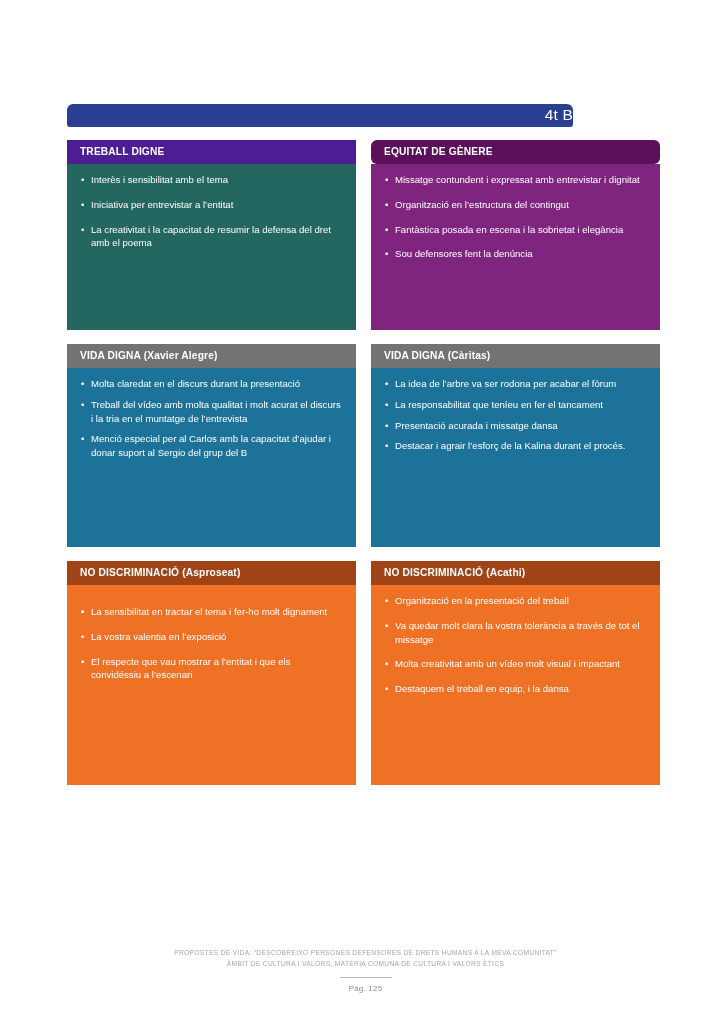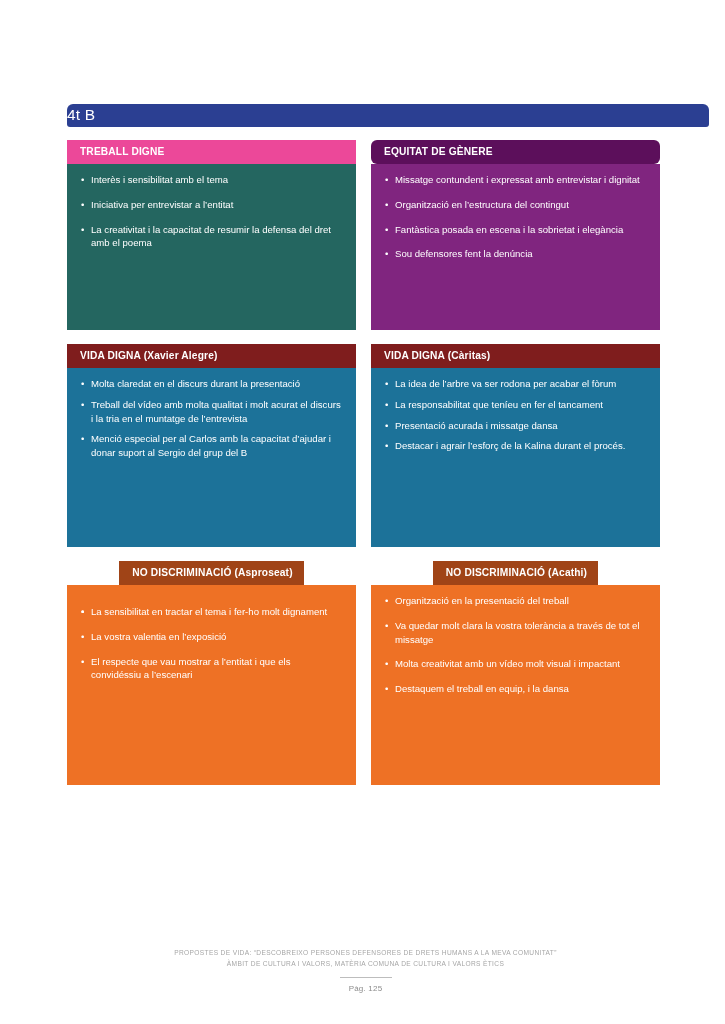--- a/index.html
+++ b/index.html
@@ -19,27 +19,27 @@
     position: absolute;
     inset: 0;
     background: #ffffff;
   }
 
   
   .title-banner {
     position: absolute;
     left: 67px;
     top: 104px;
-    width: 642px;
+    width: 506px;
     height: 23px;
     background: #2B3F92;
     border-radius: 6px 6px 3px 3px;
     display: flex;
     align-items: center;
-    justify-content: flex-start;
+    justify-content: flex-end;
   }
   .title-banner .title-text {
     color: #ffffff;
     font-size: 15.5px;
     font-weight: 400;
     letter-spacing: 0.2px;
     line-height: 1;
     padding-bottom: 1px;
   }
 
@@ -94,30 +94,30 @@
     top: 0;
     line-height: 1.45;
   }
 
   
   .card-body.tight .bullet-list li { margin-bottom: 7px; }
 
   
   .row-1 .card { height: 190px; }
   .row-2 .card { height: 203px; }
-  .row-3 .card { height: 224px; align-items: center; }
-
-  
-  .theme-teal   .card-header { background: #ec4899; }
+  .row-3 .card { height: 224px; }
+
+  
+  .theme-teal   .card-header { background: #4c1d95; }
   .theme-teal   .card-body   { background: #246660; }
 
   .theme-purple .card-header { background: #5C0F5B; border-radius: 6px; }
   .theme-purple .card-body   { background: #80257F; }
 
-  .theme-blue   .card-header { background: #7f1d1d; }
+  .theme-blue   .card-header { background: #737373; }
   .theme-blue   .card-body   { background: #1C7299; }
 
   .theme-orange .card-header { background: #A04417; }
   .theme-orange .card-body   { background: #EE7125; }
 
   
   .footer {
     position: absolute;
     left: 0;
     right: 0;

